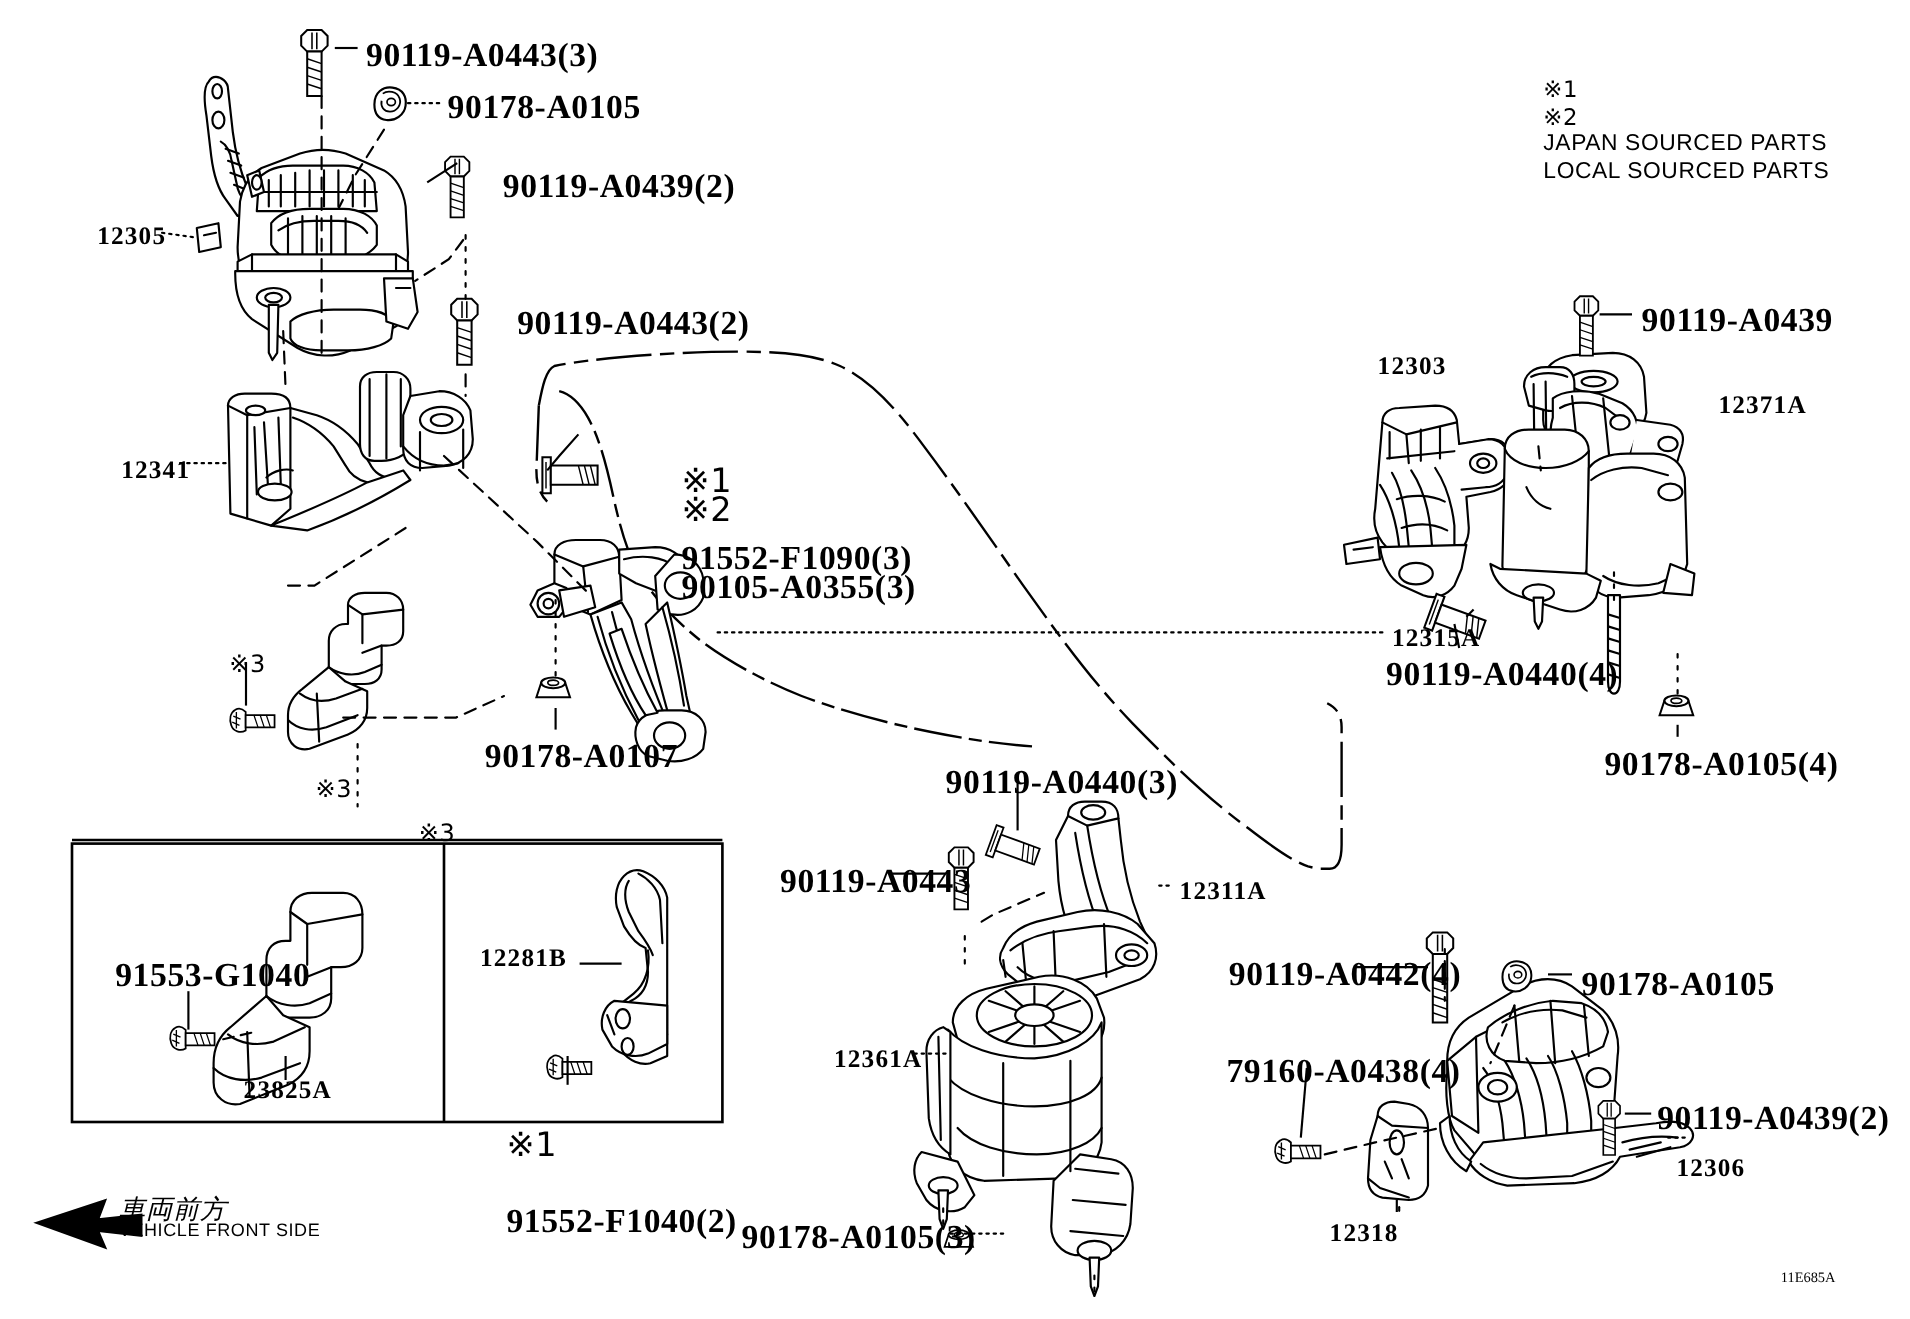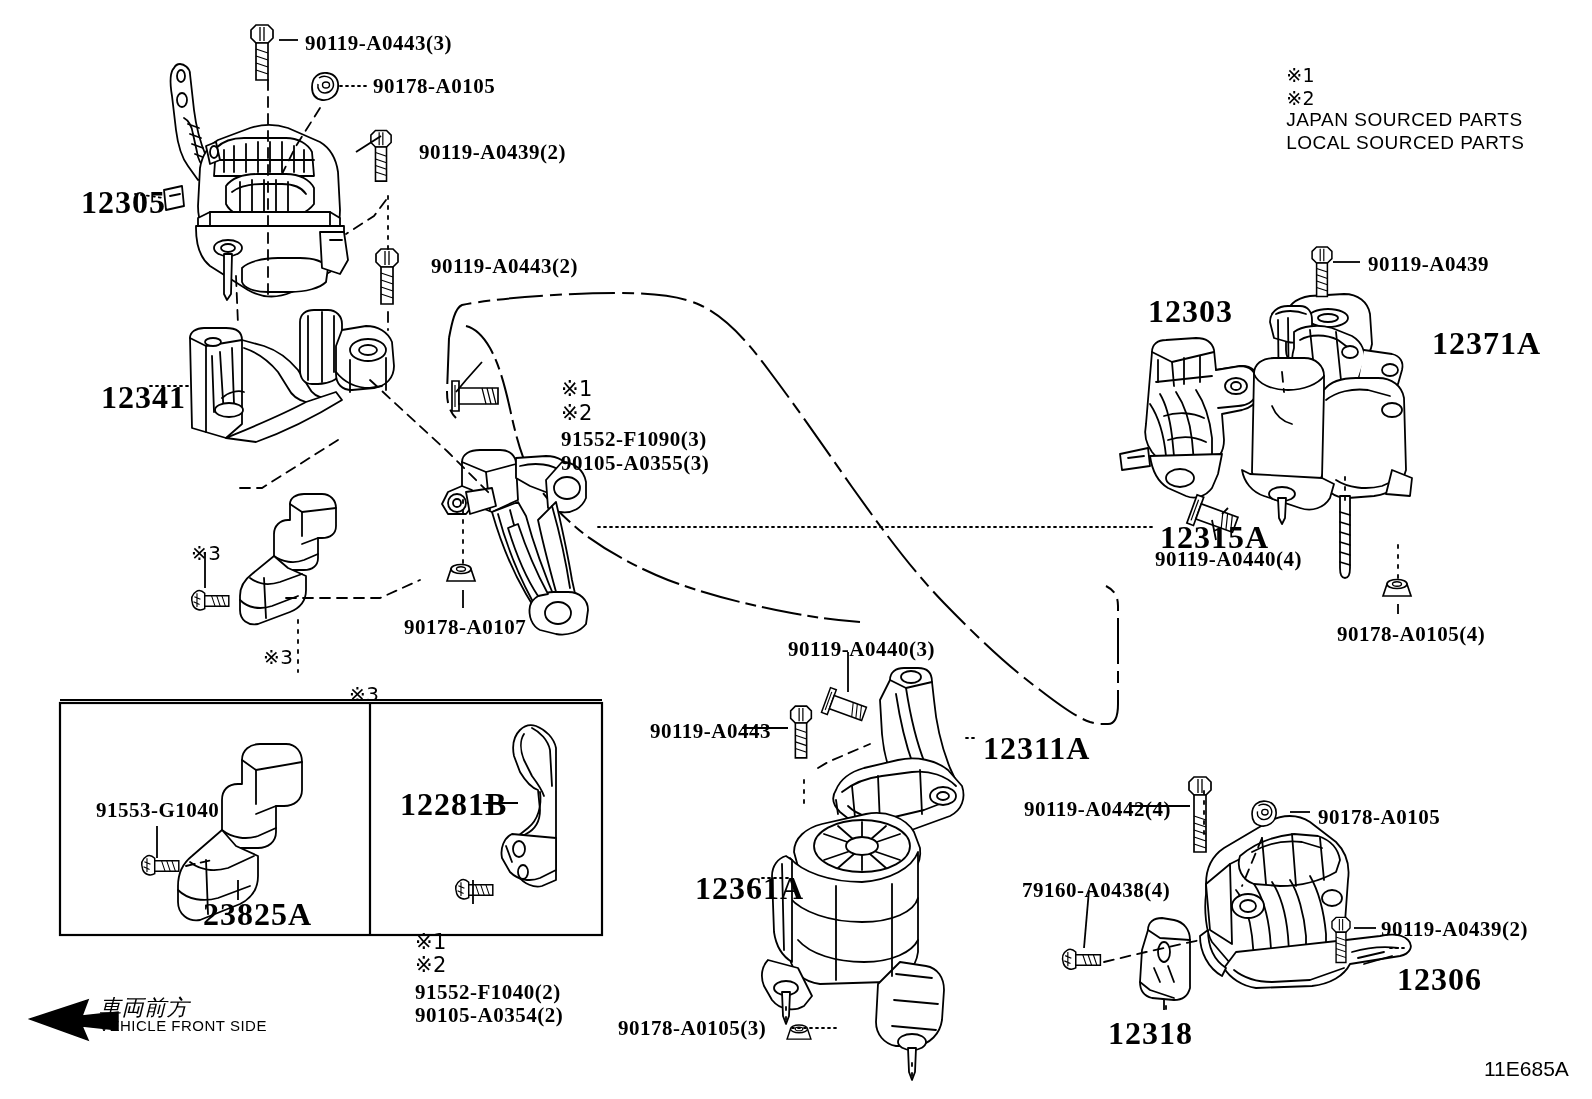--- a/index.html
+++ b/index.html
@@ -18,35 +18,35 @@
   }
   .lbl {
     position: absolute;
     font-family: "Liberation Serif", serif;
     font-weight: bold;
     color: #000000;
     white-space: pre;
     letter-spacing: 0.5px;
   }
   .lbl-pn {
+    font-size: 28px;
+  }
+  .lbl-big {
     font-size: 21px;
-  }
-  .lbl-big {
-    font-size: 32px;
     letter-spacing: 1px;
   }
   .lbl-note {
     font-family: "Liberation Sans", sans-serif;
     font-size: 19px;
     font-weight: normal;
     letter-spacing: 0.5px;
   }
   .lbl-code {
-    font-family: Liberation Sans, sans-serif;
-    font-size: 21px;
+    font-family: Liberation Serif, serif;
+    font-size: 12px;
     font-weight: normal;
     letter-spacing: 0px;
   }
   .lbl-jp {
     font-family: "DejaVu Sans", sans-serif;
     font-size: 22px;
     font-weight: normal;
   }
   .lbl-en {
     font-family: "Liberation Sans", sans-serif;
@@ -753,24 +753,19 @@
   <div class="lbl lbl-mk" style="left:349px; top:682px;">※3</div>
 
   <div class="lbl lbl-pn" style="left:96px; top:798px;">91553-G1040</div>
   <div class="lbl lbl-big" style="left:203px; top:896px;">23825A</div>
   <div class="lbl lbl-big" style="left:400px; top:786px;">12281B</div>
   <div class="lbl lbl-pn" style="left:392px; top:905px;">
     <span class="mk-inline">※1</span>
     <span style="display:inline-block; width:6px;"></span>
     <span>91552-F1040(2)</span>
   </div>
-  <div class="lbl lbl-pn" style="left:392px; top:928px;">
-    <span class="mk-inline">※2</span>
-    <span style="display:inline-block; width:6px;"></span>
-    <span>90105-A0354(2)</span>
-  </div>
 
   <div class="lbl lbl-jp" style="left:99px; top:993px;font-style:italic;">車両前方</div>
   <div class="lbl lbl-en" style="left:99px; top:1017px;">VEHICLE FRONT SIDE</div>
 
   <div class="lbl lbl-code" style="left:1484px; top:1057px;">11E685A</div>
 
 </div>
 
 </body></html>

